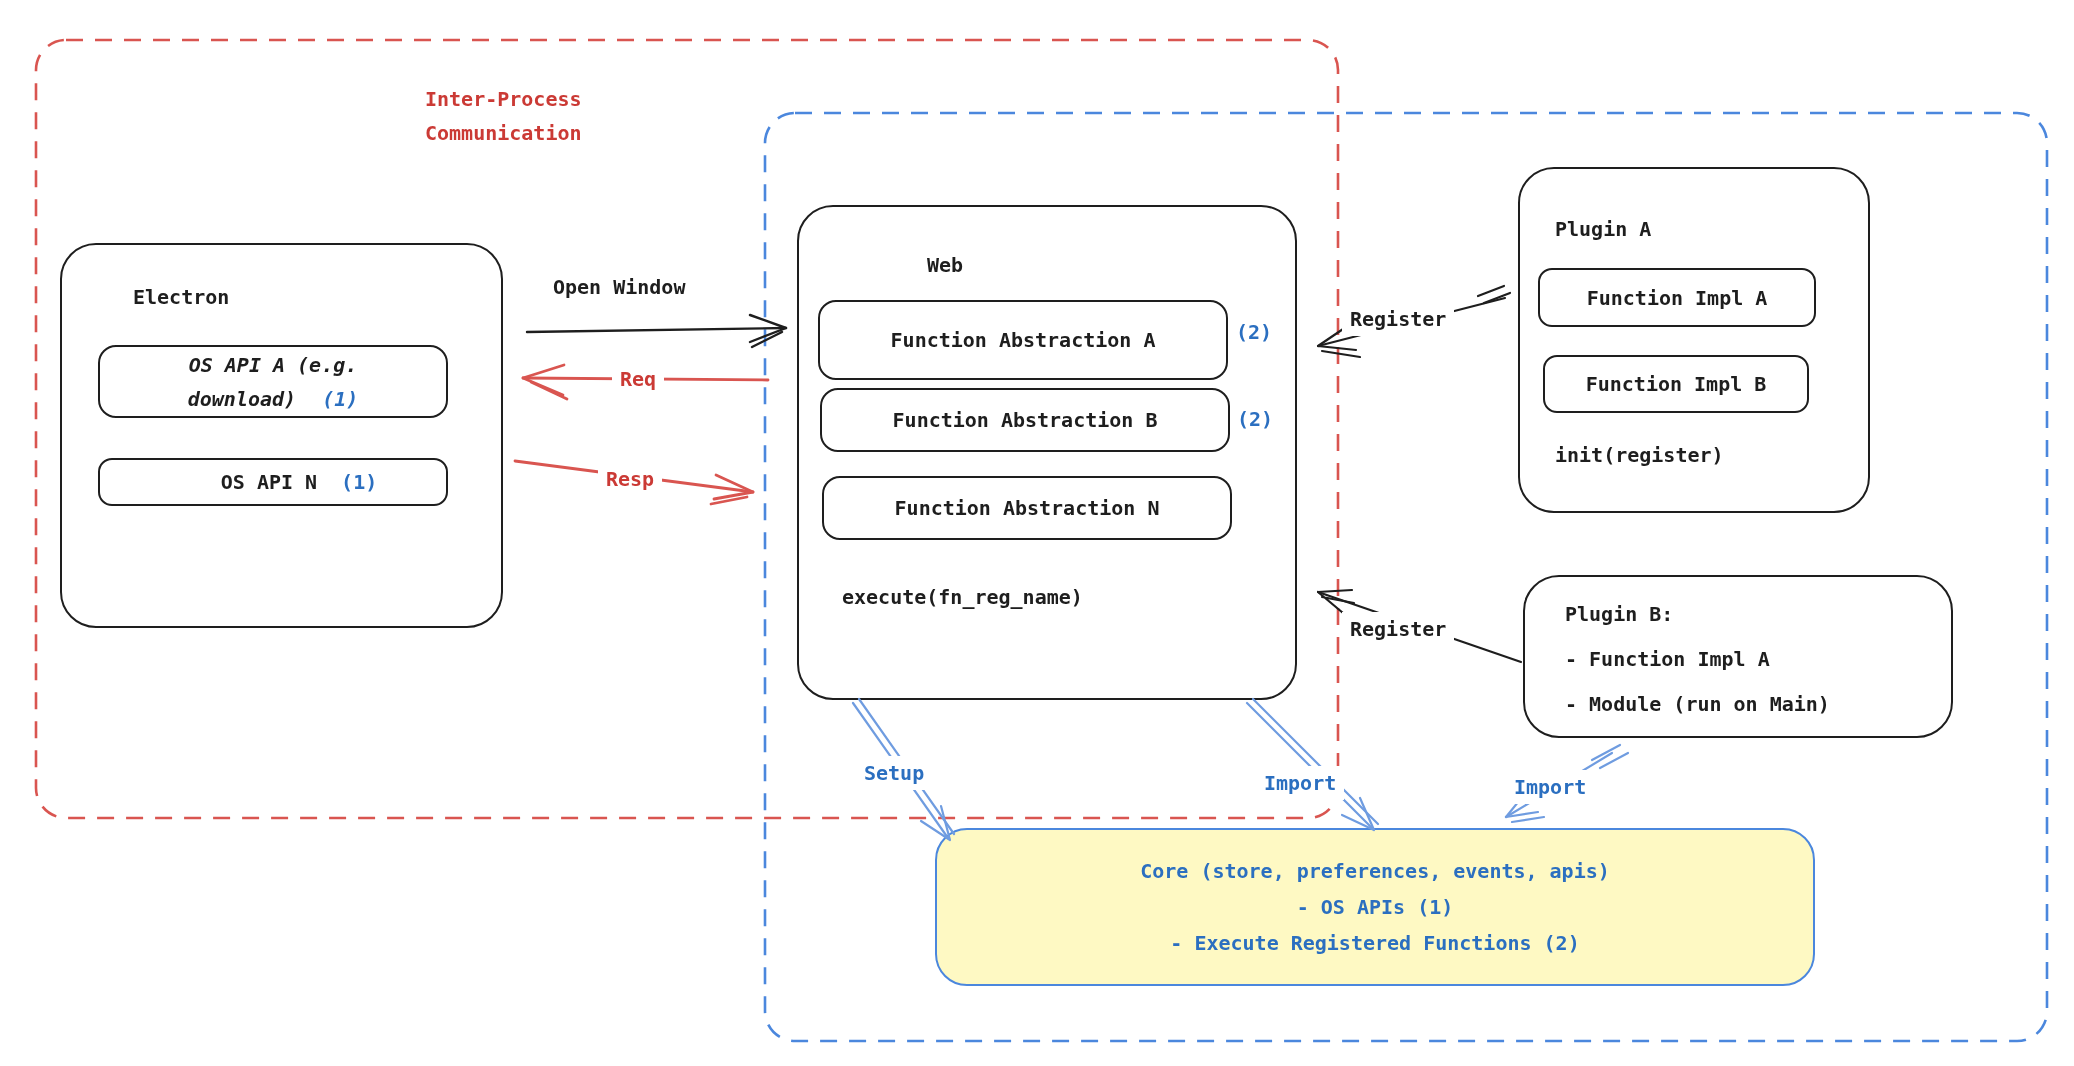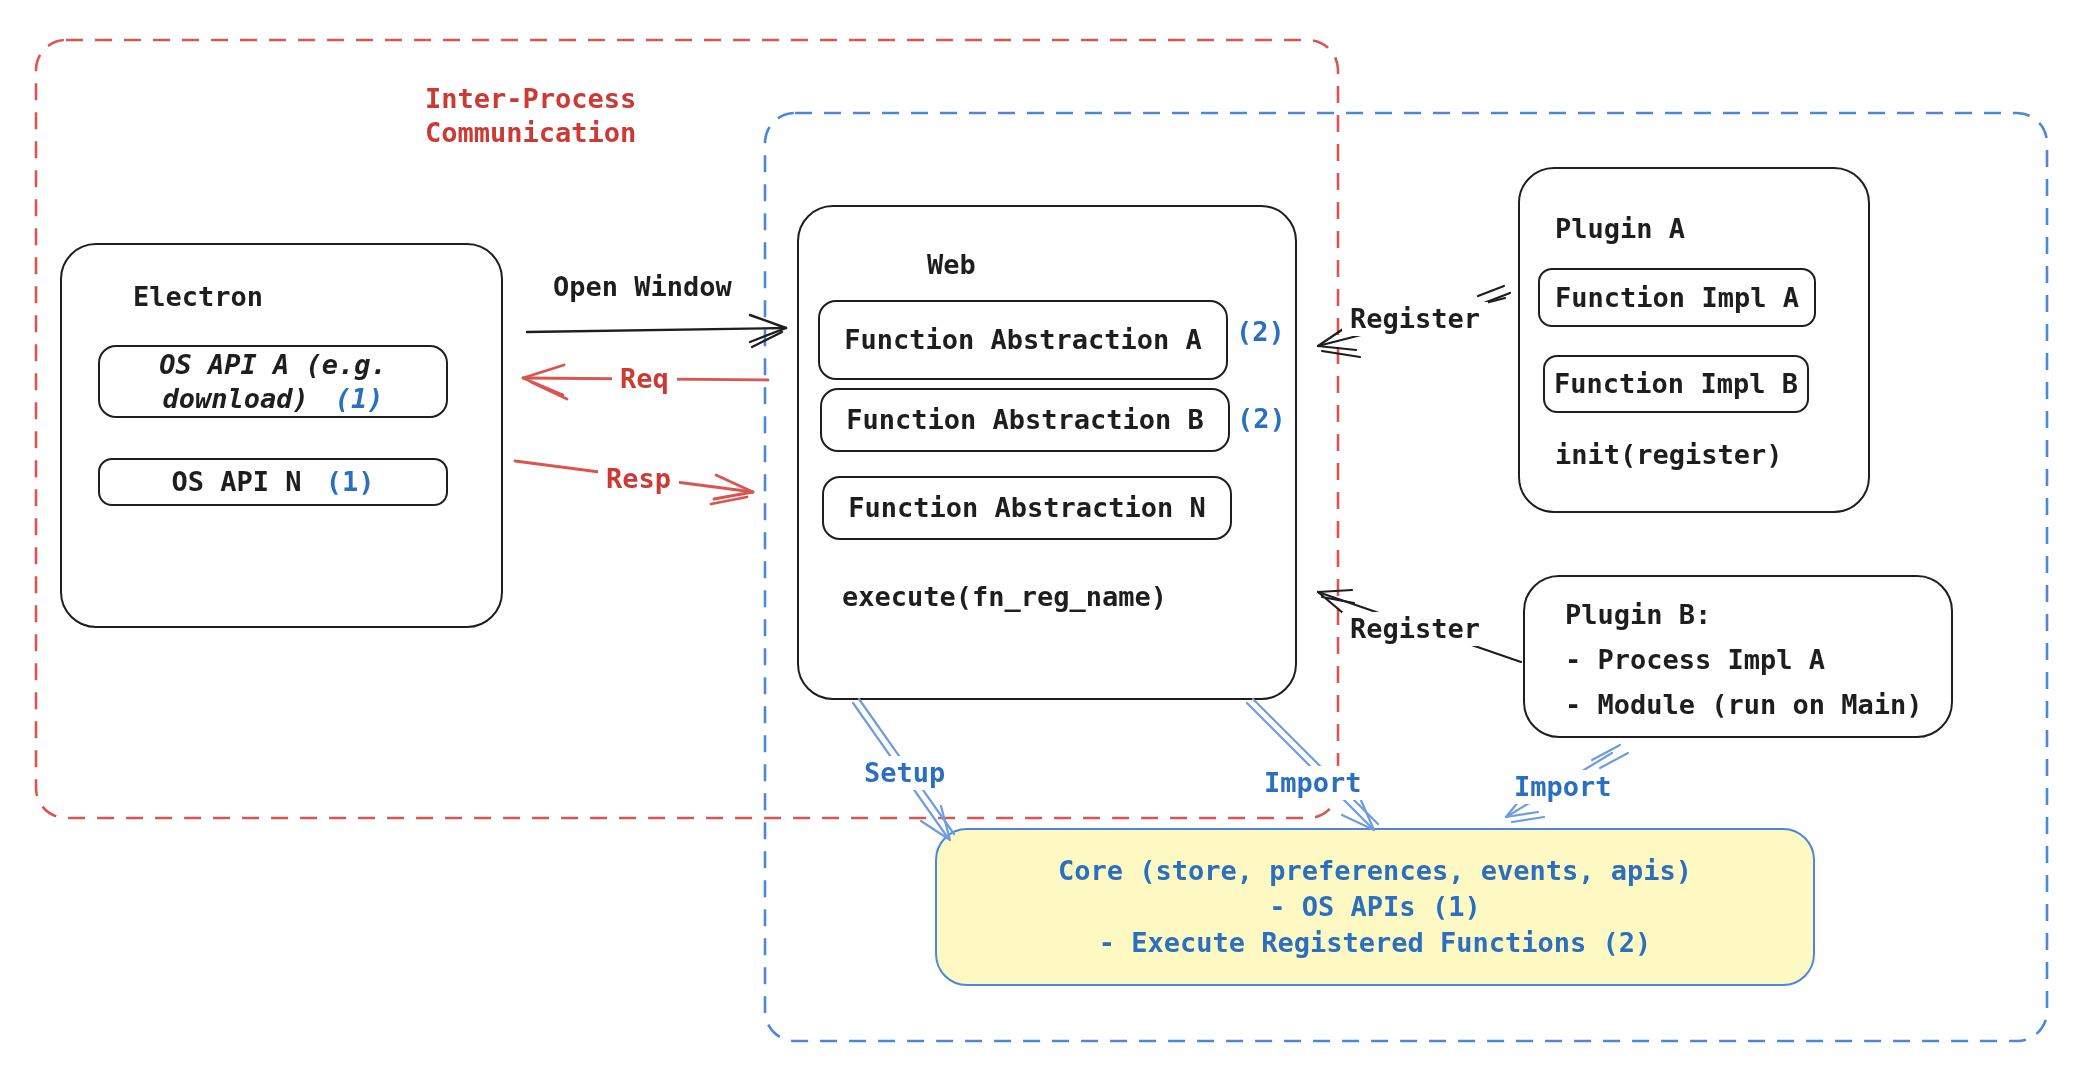--- a/index.html
+++ b/index.html
@@ -1,19 +1,19 @@
 <!DOCTYPE html>
 <html style="--ink: #1e1e1e; --red-text: #cb3a35; --red-stroke: #d95550; --blue: #2b6fc0; --blue-dash: #4b87dd; --blue-arrow: #6f9ce0;"><head>
 <meta charset="utf-8">
 <style>
   html,body{margin:0;padding:0;background:#ffffff;}
   #stage{
     position:relative;width:2074px;height:1066px;background:#ffffff;overflow:hidden;
     font-family:"DejaVu Sans Mono","Liberation Mono",monospace;
-    font-weight:bold;font-size:27px;color:var(--ink,#1e1e1e);line-height:34px;
+    font-weight:bold;font-size:20px;color:var(--ink,#1e1e1e);line-height:34px;
   }
   .abs{position:absolute;}
   .box{
     position:absolute;background:#ffffff;border:2.4px solid var(--ink,#1e1e1e);
     box-sizing:border-box;
   }
   .r-lg{border-radius:36px;}
   .r-md{border-radius:18px;}
   .r-sm{border-radius:14px;}
   .center{display:flex;align-items:center;justify-content:center;text-align:center;}
@@ -49,21 +49,21 @@
   <div class="box r-md" style="left:98px;top:345px;width:350px;height:73px;font-style:italic;">
     <div class="center" style="width:100%;height:100%;flex-direction:column;">
       <div>OS API A (e.g.</div>
       <div style="display:flex;gap:26px;">
         <span>download)</span>
         <span class="badge">(1)</span>
       </div>
     </div>
   </div>
   <div class="box r-sm" style="left:98px;top:458px;width:350px;height:48px;">
-    <div class="center" style="width:100%;height:100%;gap:24px;">
+    <div class="center" style="width:100%;height:100%;gap:24px;padding-left:26px;">
       <span>OS API N</span>
       <span class="badge">(1)</span>
     </div>
   </div>
 
   <div class="box r-lg" style="left:797px;top:205px;width:500px;height:495px;"></div>
   <div class="abs" style="left:927px;top:248px;">Web</div>
   <div class="box r-md center" style="left:818px;top:300px;width:410px;height:80px;">Function Abstraction A</div>
   <div class="abs badge" style="left:1236px;top:315px;">(2)</div>
   <div class="box r-md center" style="left:820px;top:388px;width:410px;height:64px;">Function Abstraction B</div>
@@ -73,21 +73,21 @@
 
   <div class="box r-lg" style="left:1518px;top:167px;width:352px;height:346px;"></div>
   <div class="abs" style="left:1555px;top:212px;">Plugin A</div>
   <div class="box r-sm center" style="left:1538px;top:268px;width:278px;height:59px;">Function Impl A</div>
   <div class="box r-sm center" style="left:1543px;top:355px;width:266px;height:58px;">Function Impl B</div>
   <div class="abs" style="left:1555px;top:438px;">init(register)</div>
 
   <div class="box r-lg" style="left:1523px;top:575px;width:430px;height:163px;"></div>
   <div class="abs" style="left:1565px;top:592px;line-height:45px;">
     <div>Plugin B:</div>
-    <div>- Process Impl A</div>
+    <div>- Function Impl A</div>
     <div>- Module (run on Main)</div>
   </div>
 
   <div class="core-box" style="left:935px;top:828px;width:880px;height:158px;">
     <div>Core (store, preferences, events, apis)</div>
     <div>- OS APIs (1)</div>
     <div>- Execute Registered Functions (2)</div>
   </div>
 
   <svg width="2074" height="1066" fill="none" stroke-linecap="round">

